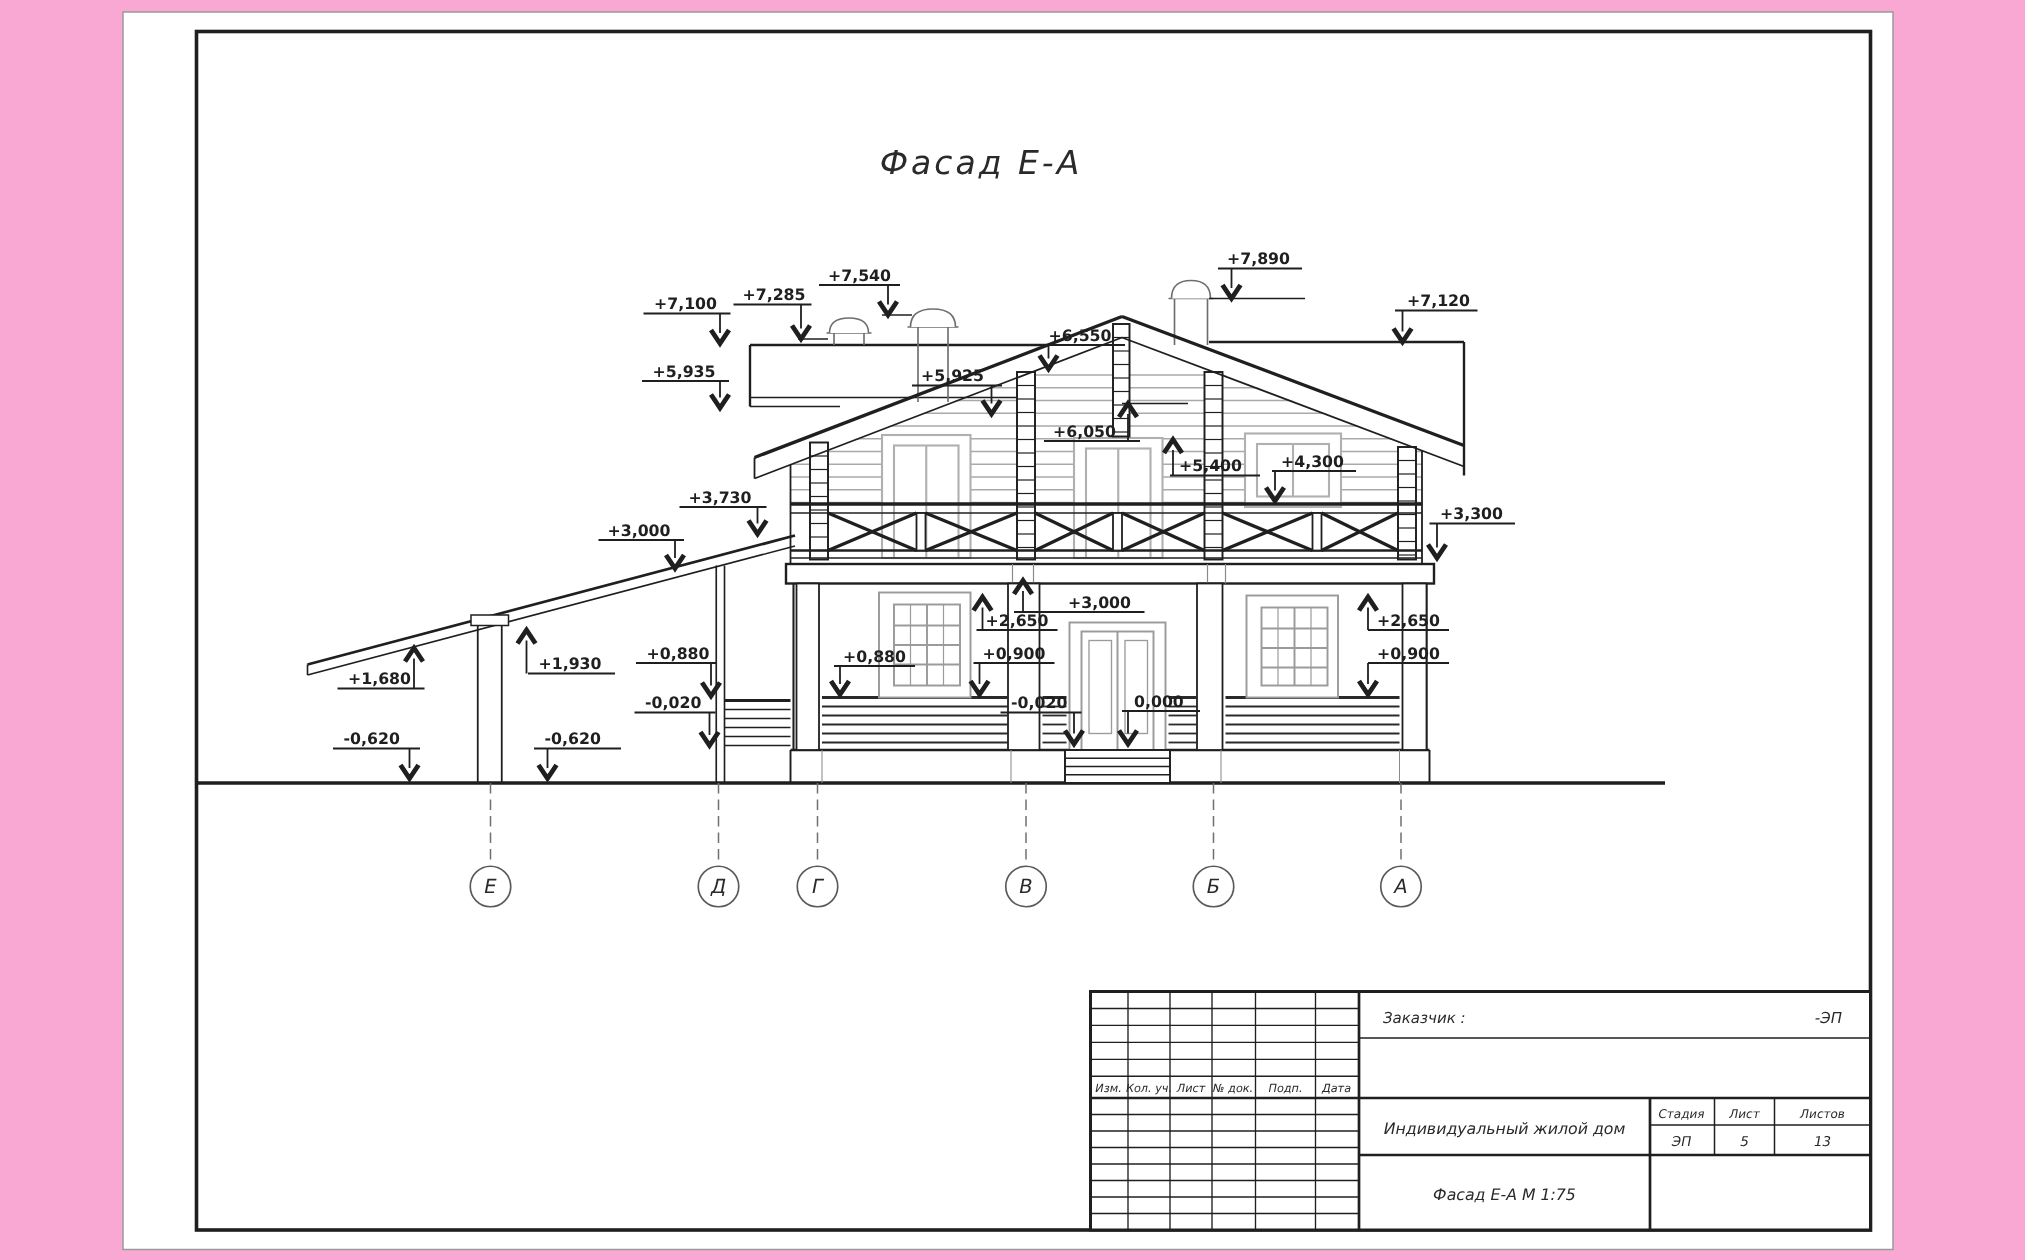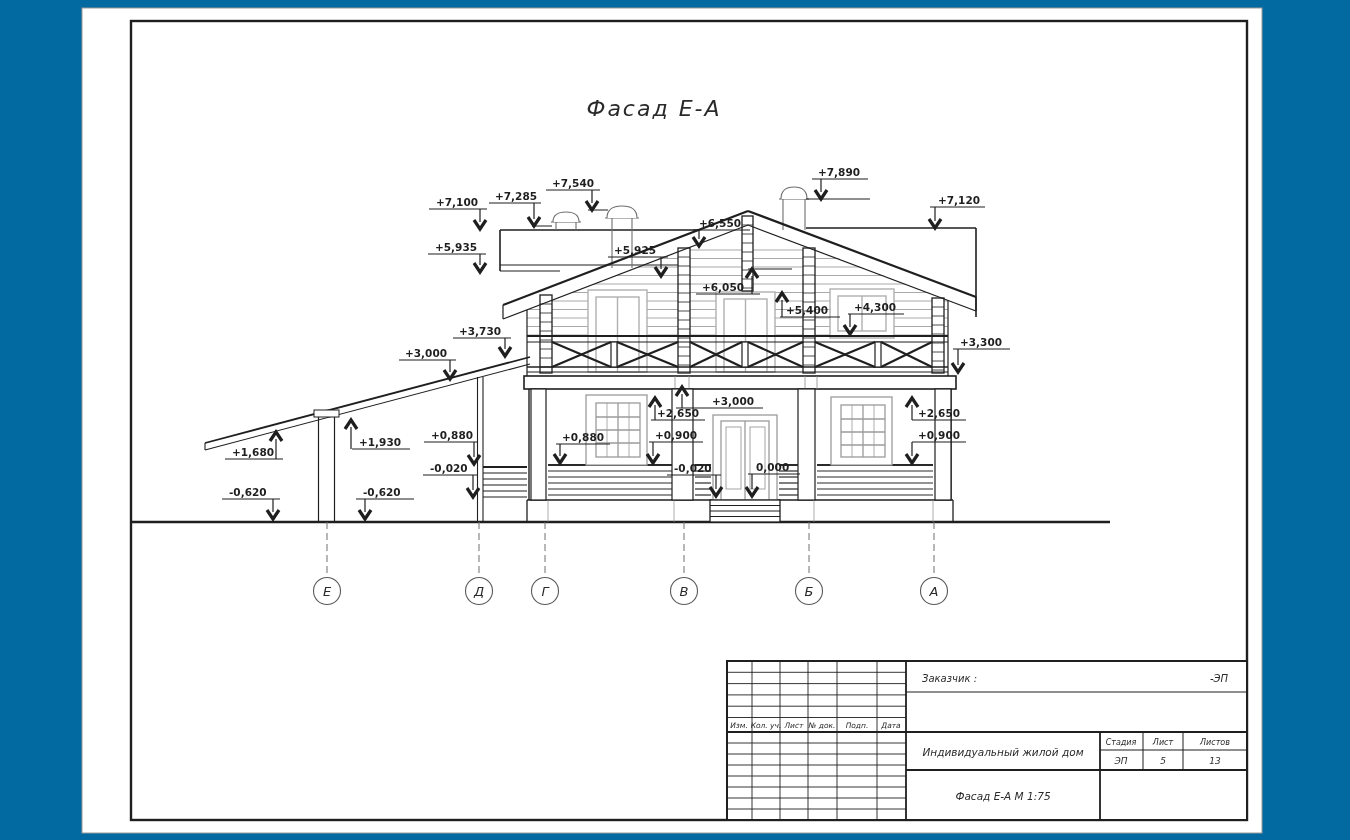--- a/index.html
+++ b/index.html
@@ -1,17 +1,17 @@
 <!DOCTYPE html>
 <html><head>
 <meta charset="utf-8">
 <style>
   html,body{margin:0;padding:0;background:#ffffff;}
   body{font-family:"DejaVu Sans", sans-serif;}
-  .stage{position:relative;width:1350px;height:840px;background:#0369a1;overflow:hidden;}
+  .stage{position:relative;width:1350px;height:840px;background:#f9a8d4;overflow:hidden;}
   svg text{user-select:none;}
   .mark-label{font-family:"DejaVu Sans",sans-serif;font-weight:bold;}
   .axis-letter{font-family:"DejaVu Sans",sans-serif;font-style:italic;}
   .tb-text{font-family:"DejaVu Sans",sans-serif;font-style:italic;}
 </style>
 </head>
 <body>
 
 <div class="stage">
 <svg id="sheet" width="1350" height="840" viewBox="0 0 1350 840" xmlns="http://www.w3.org/2000/svg">

